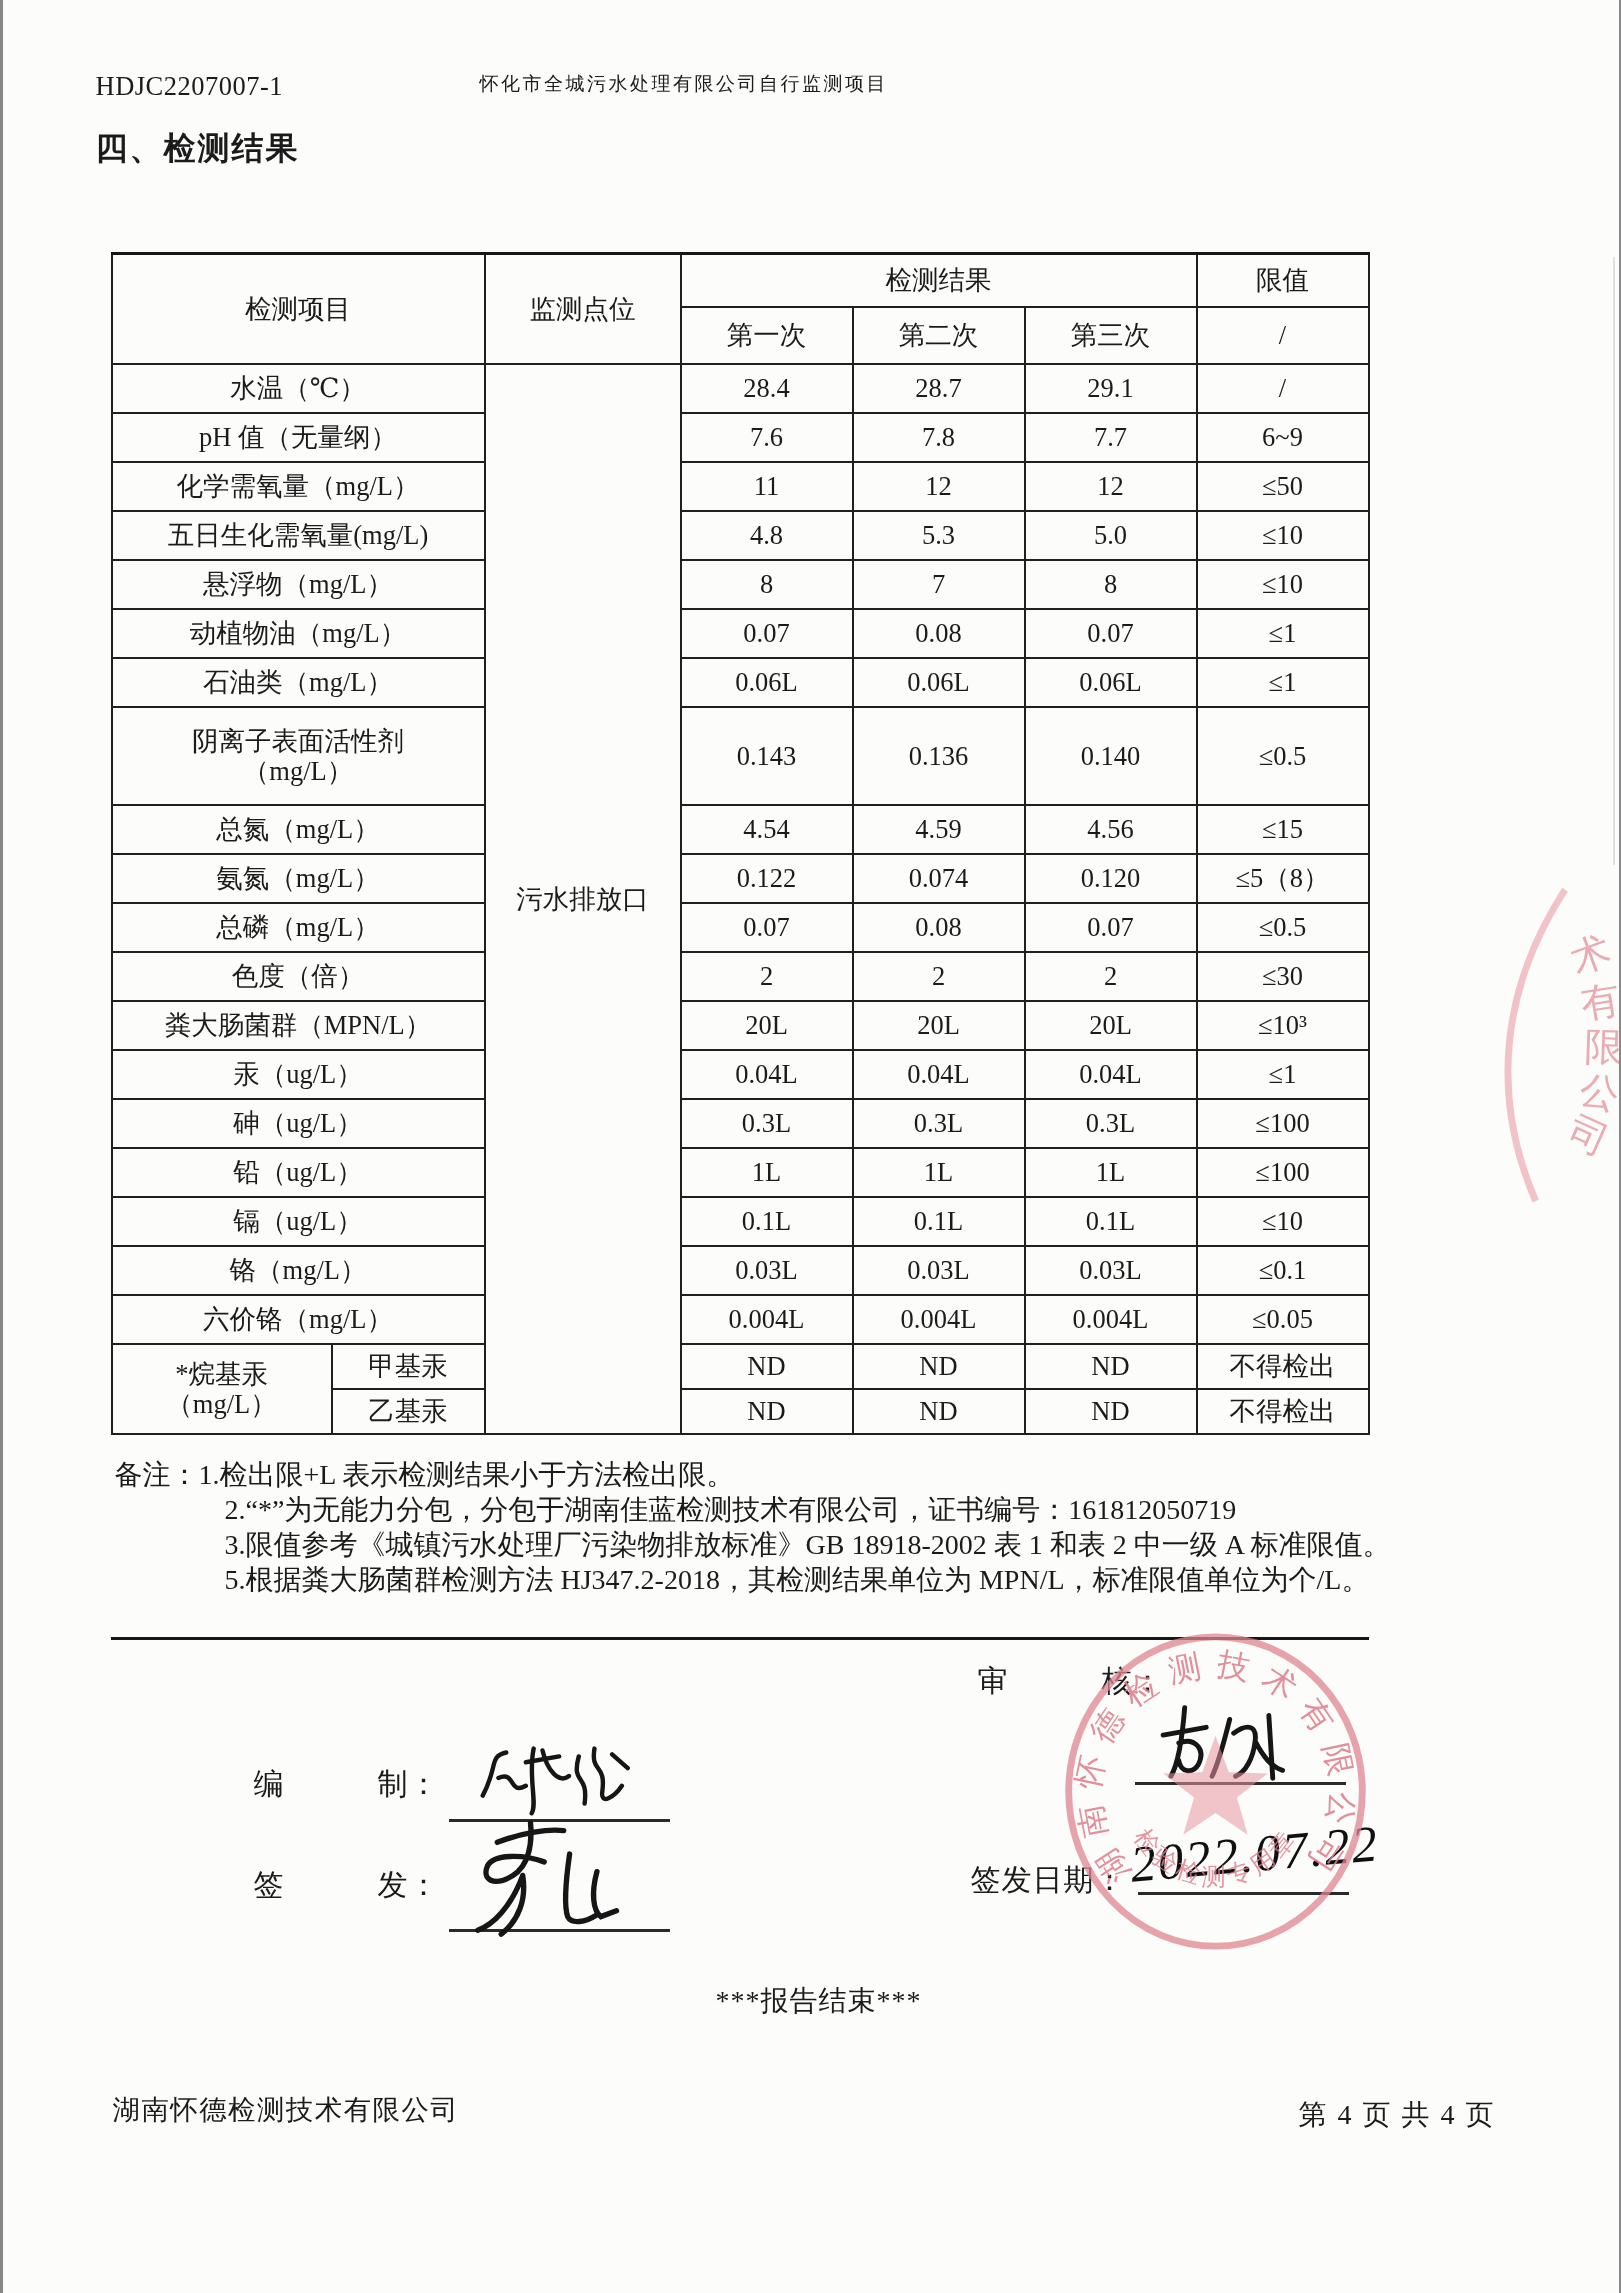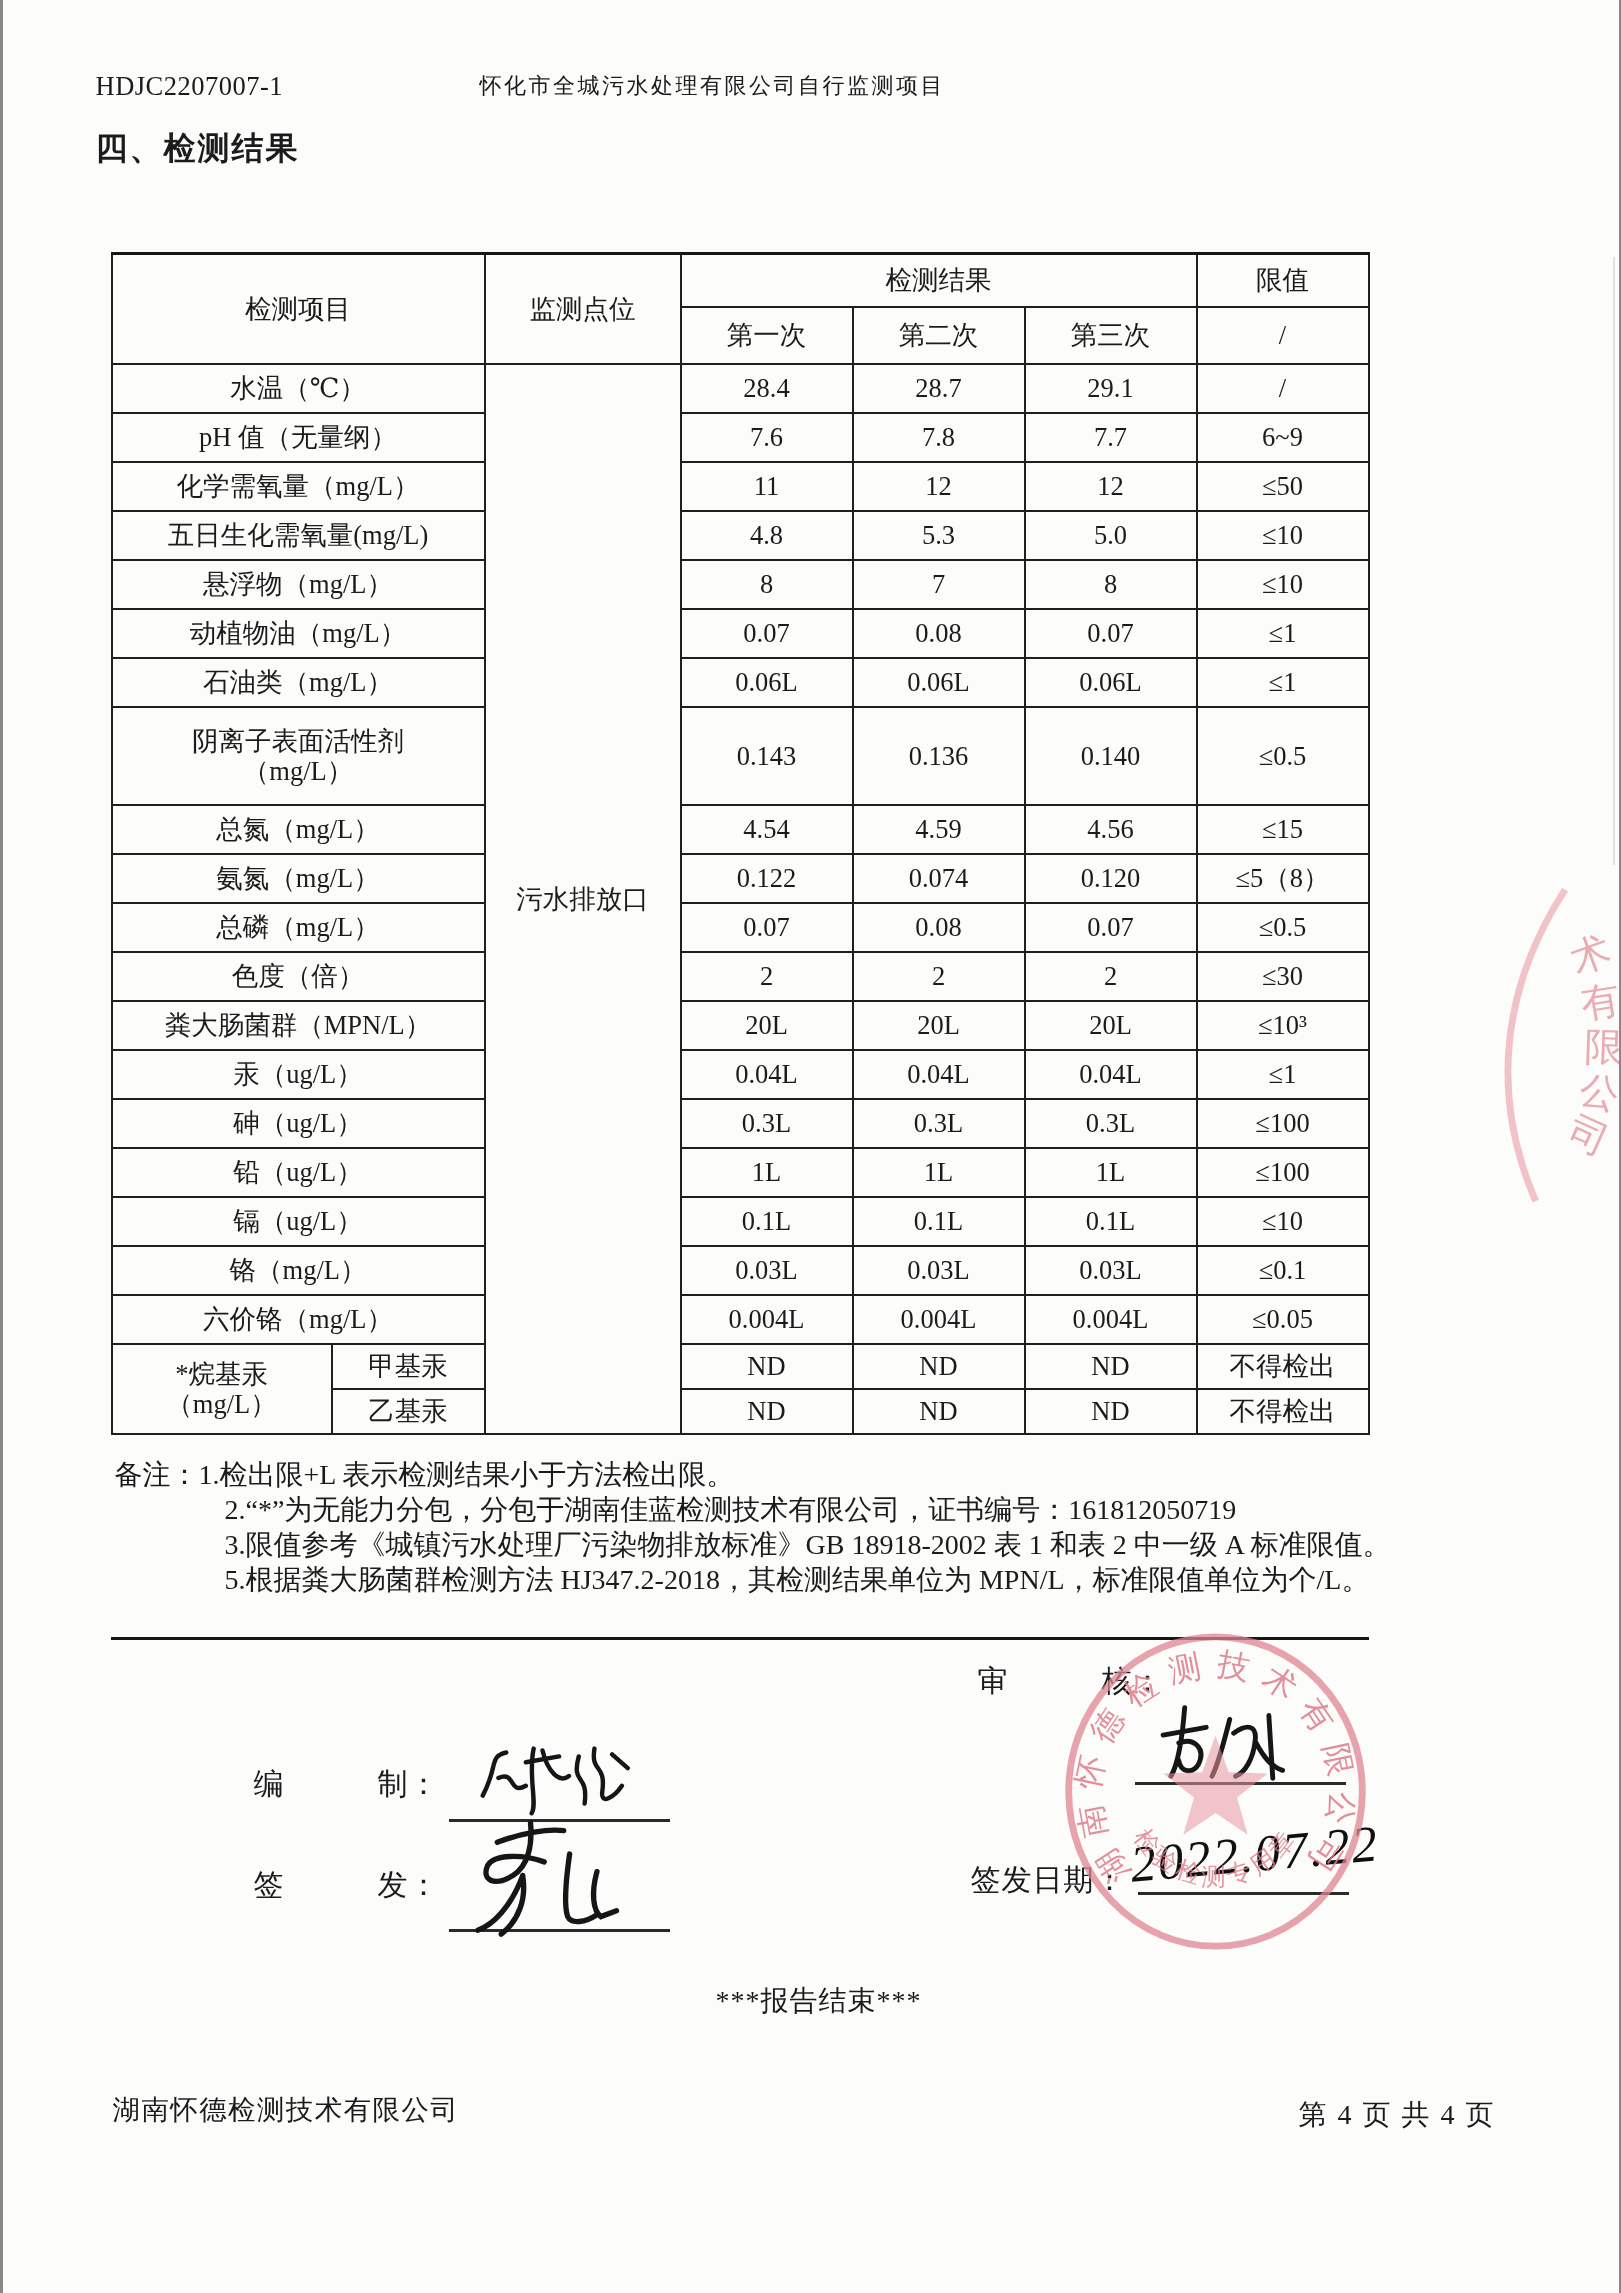--- a/index.html
+++ b/index.html
@@ -1,21 +1,21 @@
 <!DOCTYPE html>
 <html><head>
 <meta charset="utf-8">
 <style>
   html,body{margin:0;padding:0;background:#888;}
   .page{position:relative;width:1616px;height:2294px;margin:0 auto;background:#fcfcfa;
         overflow:hidden;font-family:"Liberation Serif","DejaVu Serif",serif;color:#1b1b1b;}
   .abs{position:absolute;}
   
   .report-no{left:93px;top:71px;font-size:26.5px;letter-spacing:0.5px;}
-  .header-title{left:477px;top:71px;font-size:22px;letter-spacing:2.5px;}
+  .header-title{left:477px;top:71px;font-size:19px;letter-spacing:2.5px;}
   .section-title{left:93px;top:127px;font-size:32px;font-weight:700;letter-spacing:2px;}
   
   table.results{position:absolute;left:108px;top:252px;width:1255px;border-collapse:collapse;
         table-layout:fixed;font-size:26.5px;}
   table.results th,table.results td{border:2px solid #1f1f1f;text-align:center;vertical-align:middle;
         padding:0;font-weight:normal;line-height:1.15;}
   table.results{border-top:3.9px solid #161616;}
   table.results thead tr.h1 th{height:51px;}
   table.results thead tr.h2 th{height:55px;}
   table.results thead{border-bottom:2.9px solid #161616;}

